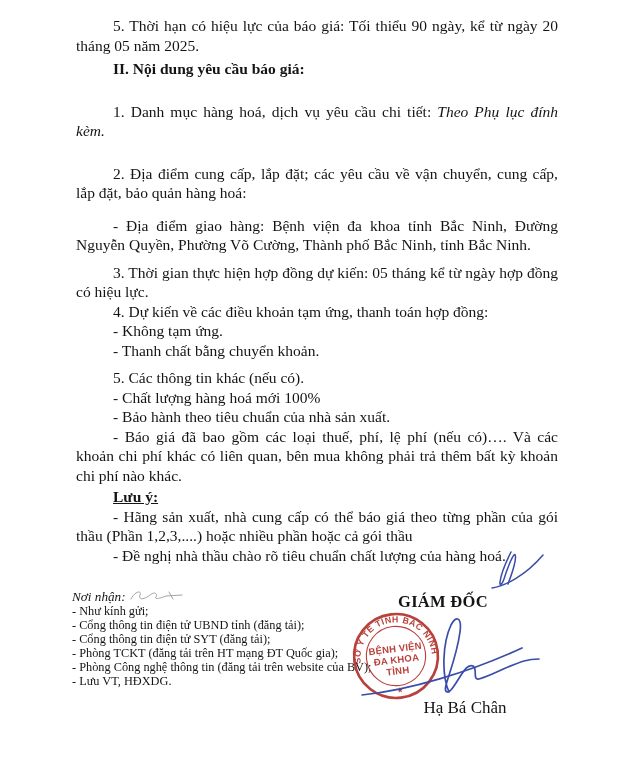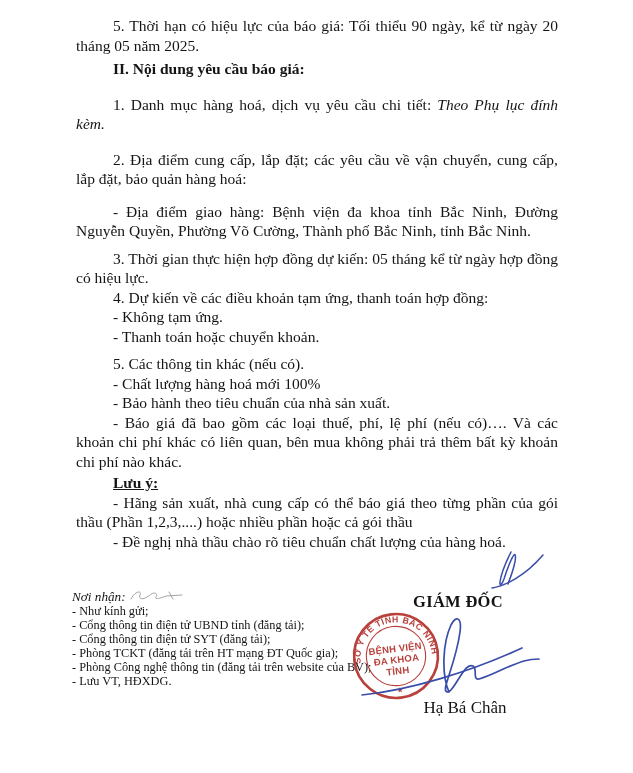--- a/index.html
+++ b/index.html
@@ -11,41 +11,41 @@
     color:#141414;
     overflow:hidden;
     border-radius:7px;
   }
   .doc-body {
     position:absolute; left:76px; top:16px; width:482px;
     font-size:15.5px; line-height:19.5px; text-align:justify;
   }
   .doc-body p { margin:0; text-indent:37px; }
   p.mt4 { margin-top:4px; }
-  p.mt6 { margin-top:16px; }
+  p.mt6 { margin-top:23px; }
   p.mt8 { margin-top:8px; }
   p.mt13 { margin-top:13px;font-family:Liberation Serif, serif; }
   p.mt2 { margin-top:2px; }
   .bold { font-weight:bold; }
   .italic { font-style:italic; }
   .underline { text-decoration:underline; }
 
   .recipients {
     position:absolute; left:72px; top:588px;
     font-size:12.3px; line-height:13.9px; white-space:nowrap;
   }
   .recipients .recip-label {
     margin:0 0 1px 0; font-size:13.2px; font-weight:normal; font-style:italic;
   }
   .recipients p { margin:0; }
   .squiggle-svg { vertical-align:-3px; margin-left:2px; }
 
   .director-title {
     position:absolute; left:398px; top:592px; width:120px;
-    text-align:center; font-weight:bold; font-size:16.5px; letter-spacing:0.3px;
+    text-align:left; font-weight:bold; font-size:16.5px; letter-spacing:0.3px;
   }
   .signer-name {
     position:absolute; left:403px; top:698px; width:124px;
     text-align:center; font-weight:normal; font-size:17px;
   }
 
   .stamp-svg {
     position:absolute; left:351px; top:611px; width:90px; height:90px;
     transform:rotate(-7deg); opacity:0.93; z-index:2;
   }
@@ -76,21 +76,21 @@
 
   <div class="doc-body">
     <p>5. Thời hạn có hiệu lực của báo giá: Tối thiểu 90 ngày, kể từ ngày 20 tháng 05 năm 2025.</p>
     <p class="bold mt4">II. Nội dung yêu cầu báo giá:</p>
     <p class="mt6"><span>1. Danh mục hàng hoá, dịch vụ yêu cầu chi tiết: </span><span class="italic">Theo Phụ lục đính kèm.</span></p>
     <p class="mt6">2. Địa điểm cung cấp, lắp đặt; các yêu cầu về vận chuyển, cung cấp, lắp đặt, bảo quản hàng hoá:</p>
     <p class="mt13">- Địa điểm giao hàng: Bệnh viện đa khoa tỉnh Bắc Ninh, Đường Nguyễn Quyền, Phường Võ Cường, Thành phố Bắc Ninh, tỉnh Bắc Ninh.</p>
     <p class="mt8">3. Thời gian thực hiện hợp đồng dự kiến: 05 tháng kể từ ngày hợp đồng có hiệu lực.</p>
     <p>4. Dự kiến về các điều khoản tạm ứng, thanh toán hợp đồng:</p>
     <p>- Không tạm ứng.</p>
-    <p>- Thanh toán hoặc chuyển khoản.</p>
+    <p>- Thanh chất bằng chuyển khoản.</p>
     <p class="mt8">5. Các thông tin khác (nếu có).</p>
     <p>- Chất lượng hàng hoá mới 100%</p>
     <p>- Bảo hành theo tiêu chuẩn của nhà sản xuất.</p>
     <p>- Báo giá đã bao gồm các loại thuế, phí, lệ phí (nếu có)…. Và các khoản chi phí khác có liên quan, bên mua không phải trả thêm bất kỳ khoản chi phí nào khác.</p>
     <p class="mt2"><span class="bold underline">Lưu ý:</span></p>
     <p>- Hãng sản xuất, nhà cung cấp có thể báo giá theo từng phần của gói thầu (Phần 1,2,3,....) hoặc nhiều phần hoặc cả gói thầu</p>
     <p>- Đề nghị nhà thầu chào rõ tiêu chuẩn chất lượng của hàng hoá.</p>
   </div>
 
   <svg class="paraph-svg" width="60" height="45" viewBox="0 0 60 45">

